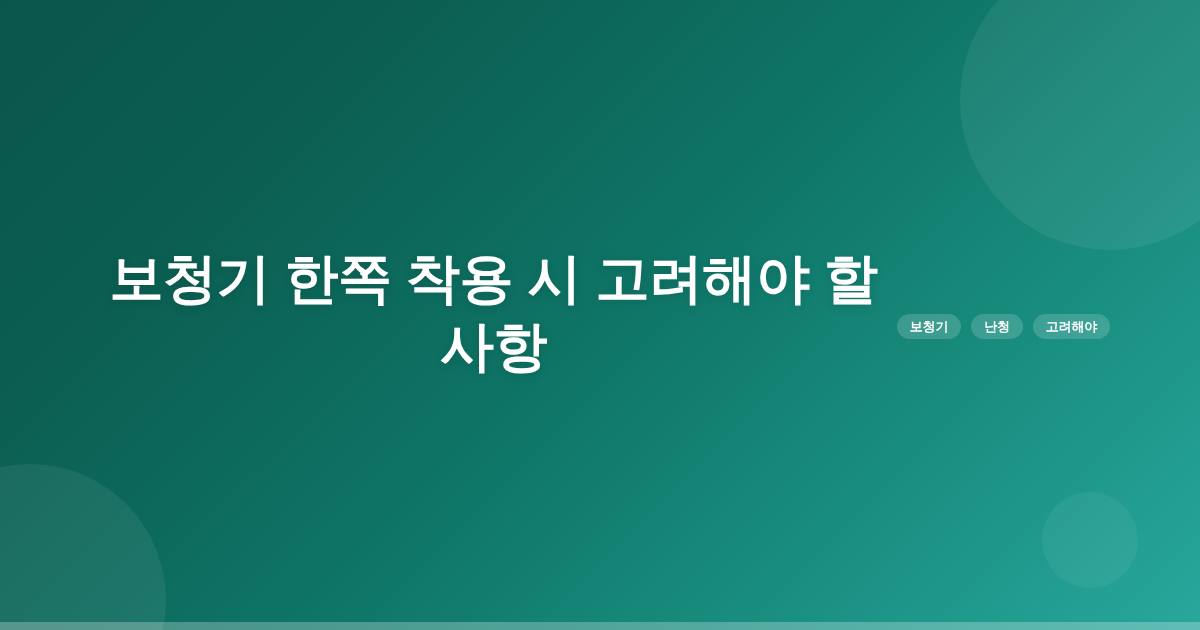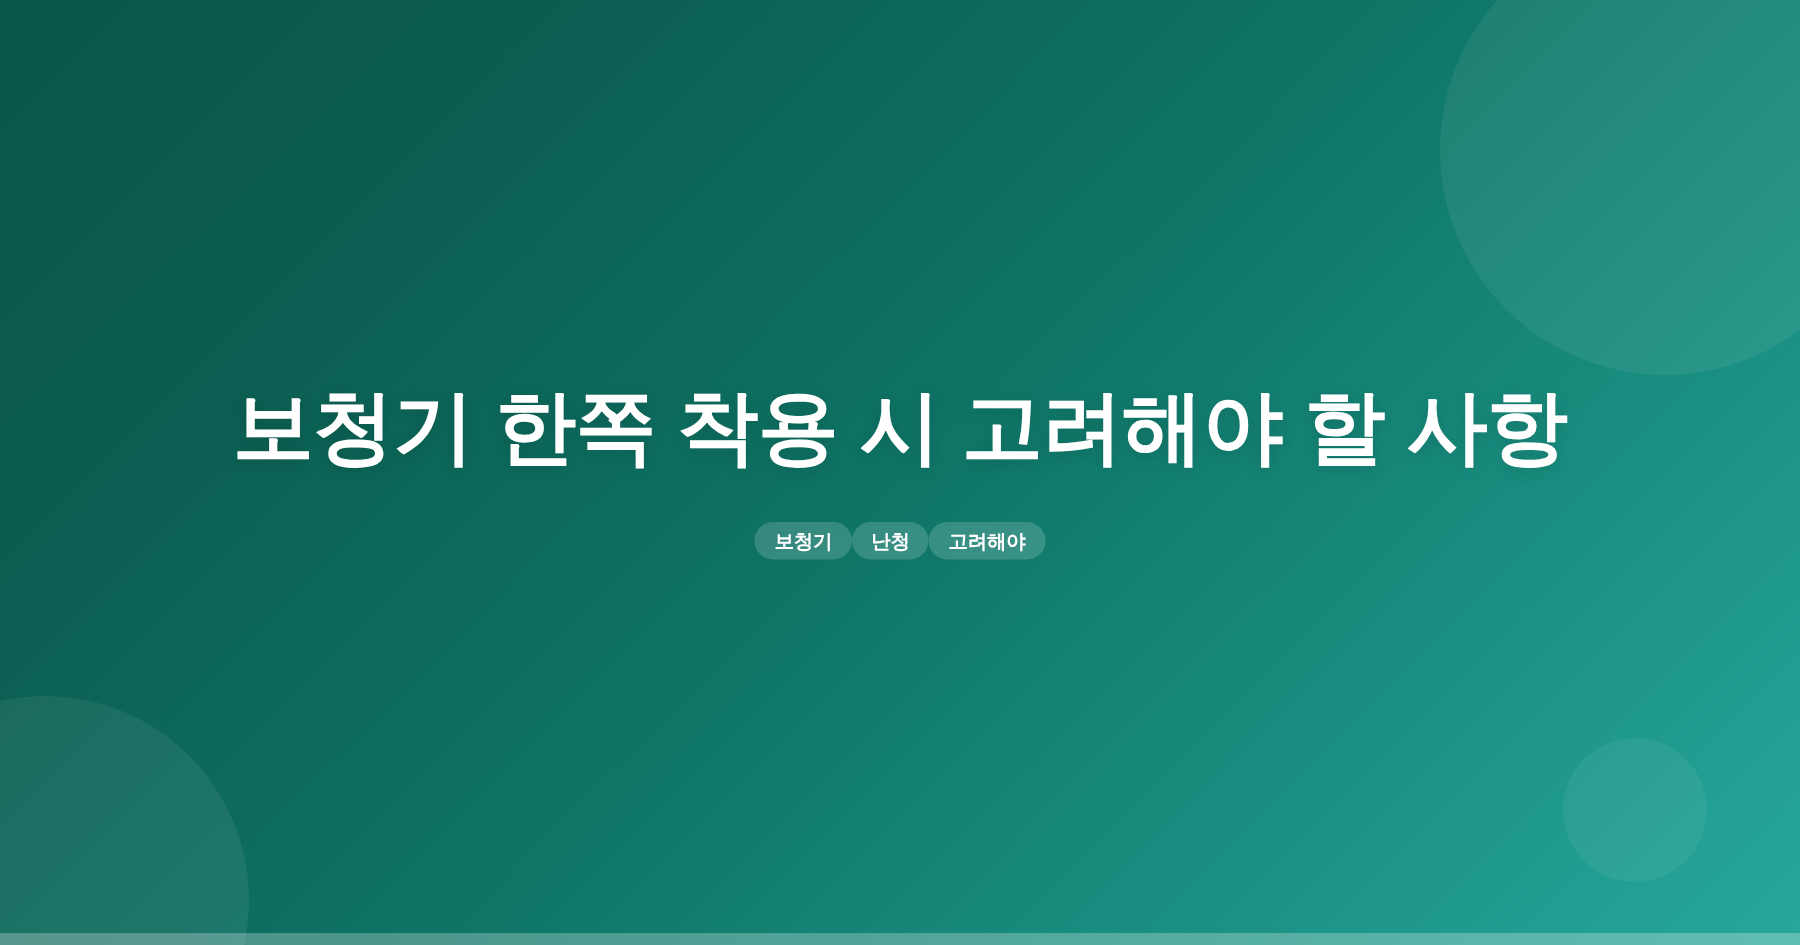--- a/index.html
+++ b/index.html
@@ -59,21 +59,21 @@
     height:8px;
     background:rgba(255,255,255,0.26);
   }
 
   
   .content {
     position:absolute;
     left:0; right:0;
     top:0; bottom:0;
     display:flex;
-    flex-direction:column;
+    flex-direction:row;
     align-items:center;
     justify-content:center;
     padding:0 90px;
     padding-bottom:6px;
   }
 
   .cover-title {
     font-size:54px;
     line-height:1.26;
     font-weight:700;
@@ -83,20 +83,21 @@
     word-break:keep-all;
     max-width:1020px;
     text-shadow:0 2px 10px rgba(0,0,0,0.13);
   }
 
   .tag-row {
     display:flex;
     flex-direction:row;
     align-items:center;
     justify-content:center;
+    gap:10px;
     margin-top:28px;
   }
 
   .tag-pill {
     display:inline-flex;
     align-items:center;
     justify-content:center;
     height:25px;
     padding:0 13px;
     border-radius:999px;

